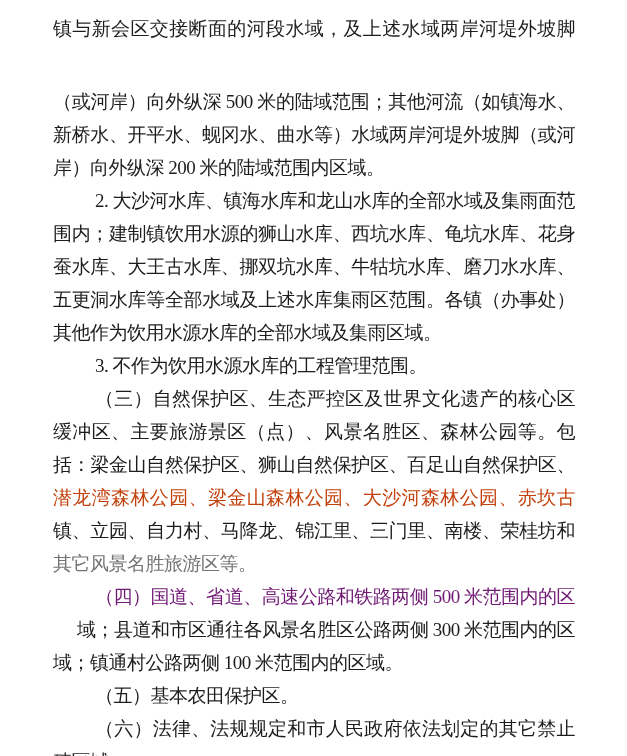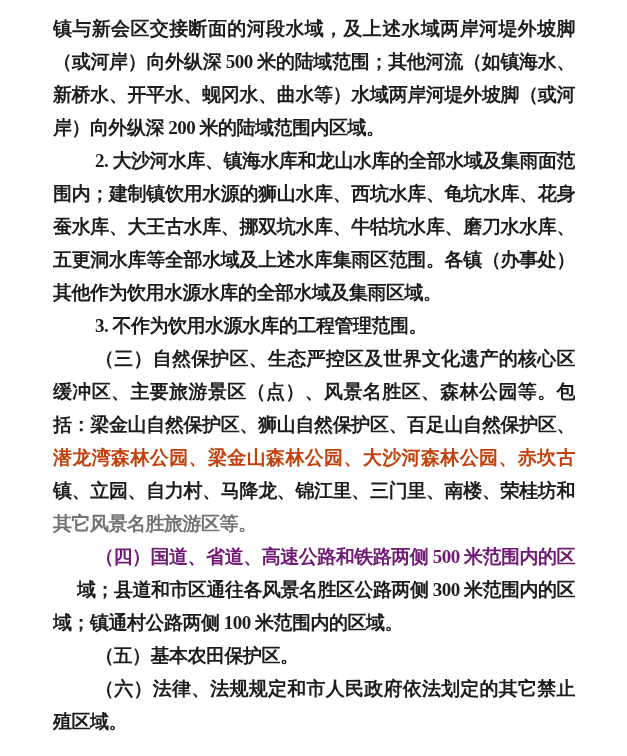--- a/index.html
+++ b/index.html
@@ -11,21 +11,20 @@
     height: 756px;
     background: #ffffff;
     overflow: hidden;
   }
   .page {
     position: relative;
     width: 627px;
     height: 576px;
     background: #ffffff;
     box-sizing: border-box;
-    font-weight: bold;
   }
   .text-block {
     position: absolute;
     left: 53px;
     top: 12px;
     width: 522px;
   }
   .line {
     font-family: "Liberation Serif", "DejaVu Serif", serif;
     font-size: 19px;
@@ -47,21 +46,21 @@
   .line.ind {
     text-indent: 42px;
   }
 </style>
 </head>
 <body style="background: rgb(255, 255, 255);">
 
 <div class="page">
   <div class="text-block">
     <div class="line j" style="color: rgb(29, 29, 29);">镇与新会区交接断面的河段水域，及上述水域两岸河堤外坡脚</div>
-    <div class="line j" style="color: rgb(29, 29, 29);">（或河岸）向外纵深 500 米的陆域范围；其他河流（如镇海水、</div>
+    <div class="line j" style="color: rgb(29, 29, 29); margin-top: 40px;">（或河岸）向外纵深 500 米的陆域范围；其他河流（如镇海水、</div>
     <div class="line j" style="color: rgb(29, 29, 29);">新桥水、开平水、蚬冈水、曲水等）水域两岸河堤外坡脚（或河</div>
     <div class="line" style="color: rgb(29, 29, 29);">岸）向外纵深 200 米的陆域范围内区域。</div>
     <div class="line j ind" style="color: rgb(29, 29, 29);">2. 大沙河水库、镇海水库和龙山水库的全部水域及集雨面范</div>
     <div class="line j" style="color: rgb(29, 29, 29);">围内；建制镇饮用水源的狮山水库、西坑水库、龟坑水库、花身</div>
     <div class="line j" style="color: rgb(29, 29, 29);">蚕水库、大王古水库、挪双坑水库、牛牯坑水库、磨刀水水库、</div>
     <div class="line j" style="color: rgb(29, 29, 29);">五更洞水库等全部水域及上述水库集雨区范围。各镇（办事处）</div>
     <div class="line" style="color: rgb(29, 29, 29);">其他作为饮用水源水库的全部水域及集雨区域。</div>
     <div class="line ind" style="color: rgb(29, 29, 29);">3. 不作为饮用水源水库的工程管理范围。</div>
     <div class="line j ind" style="color: rgb(29, 29, 29);">（三）自然保护区、生态严控区及世界文化遗产的核心区和</div>
     <div class="line j" style="color: rgb(29, 29, 29);">缓冲区、主要旅游景区（点）、风景名胜区、森林公园等。包</div>

